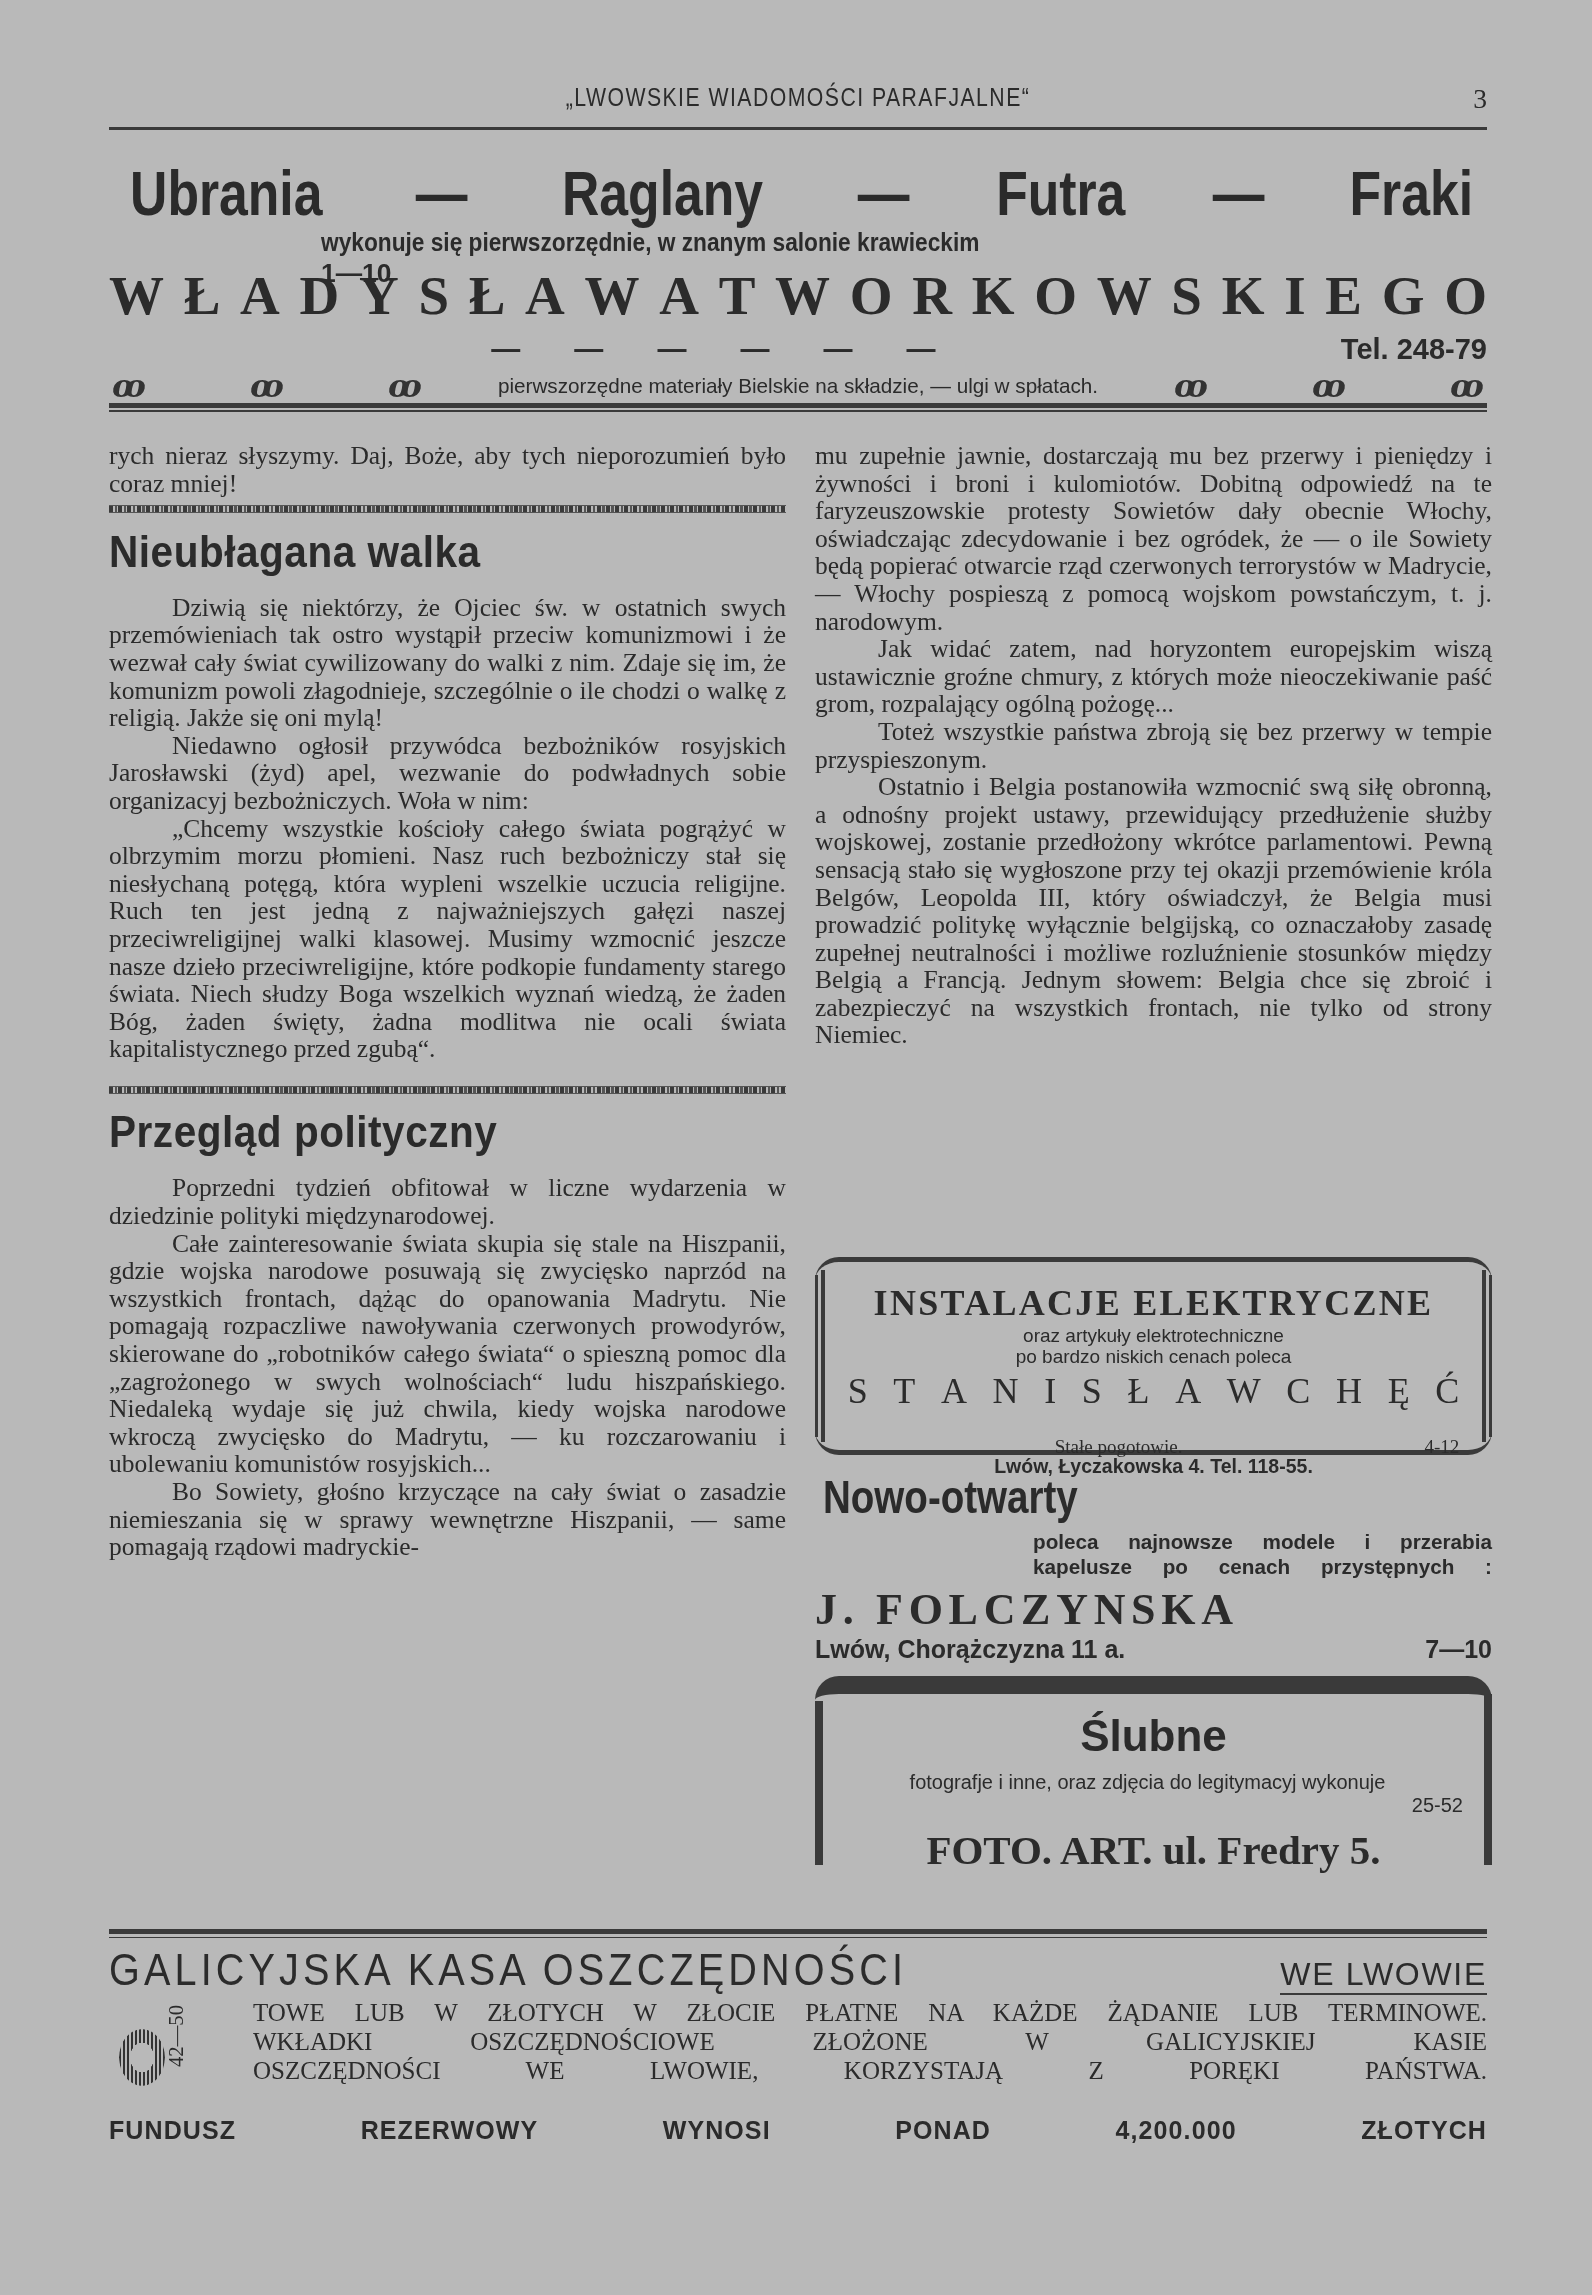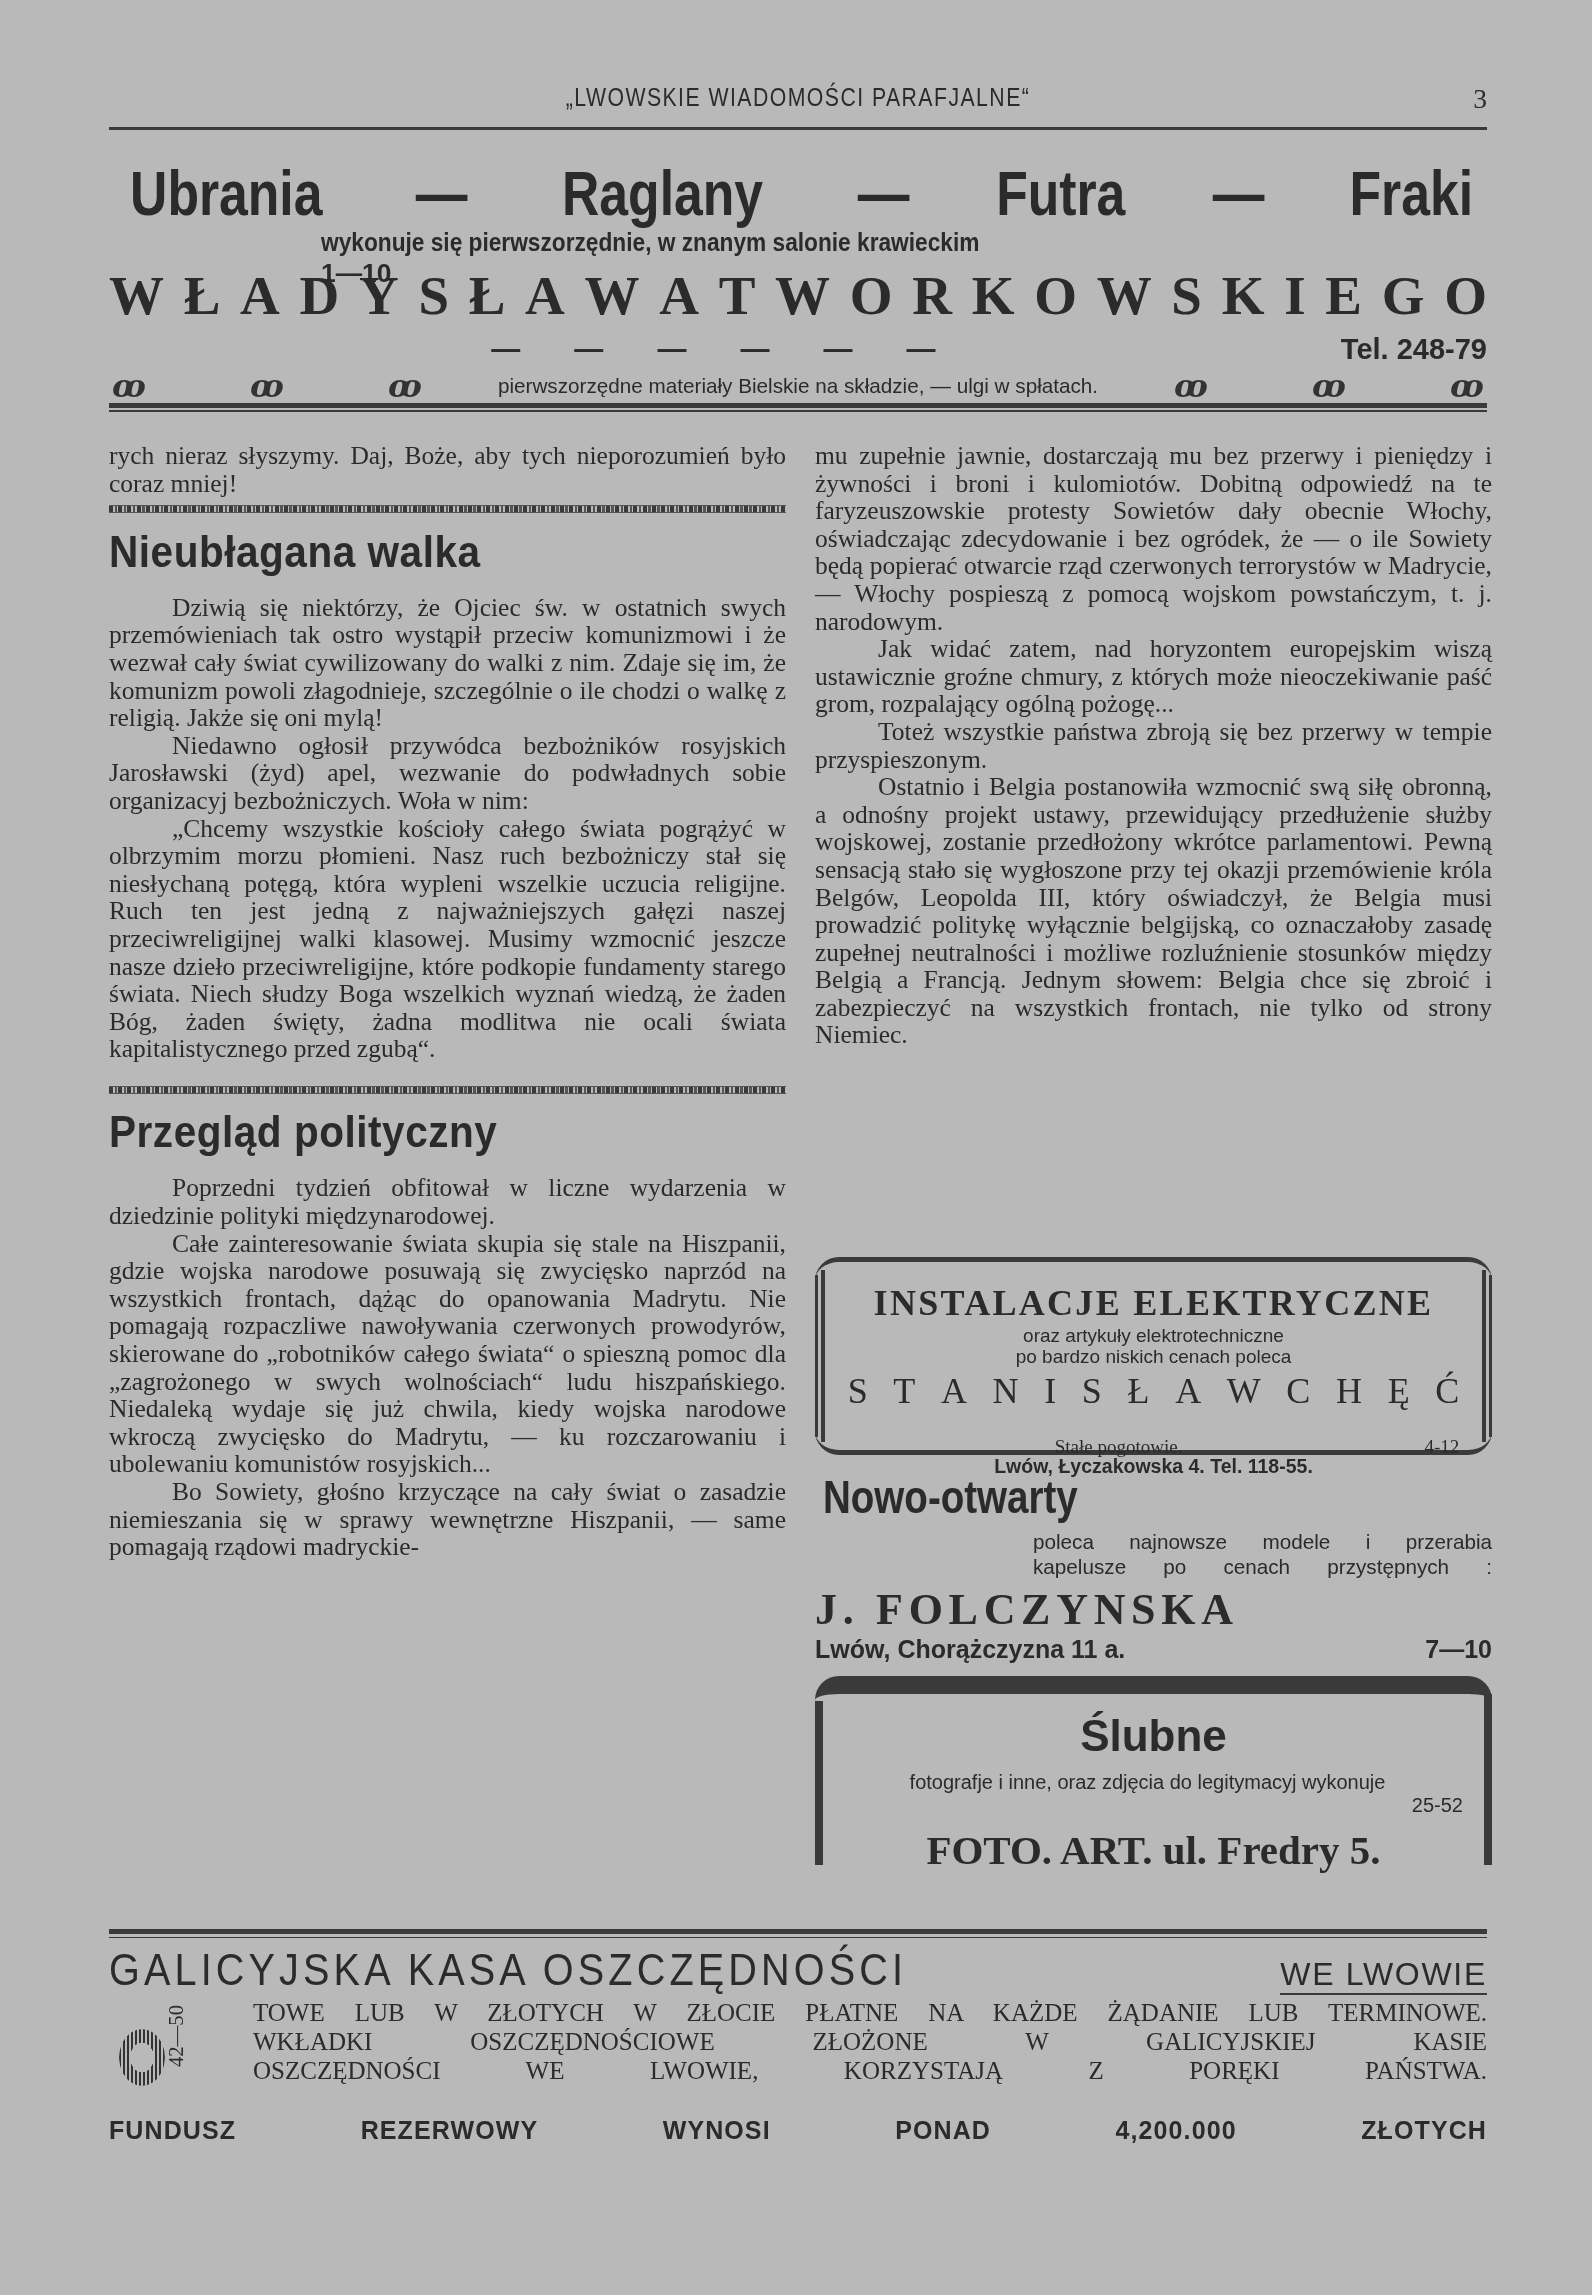--- a/index.html
+++ b/index.html
@@ -56,21 +56,21 @@
   .ae-title { position: absolute; left: 23px; right: 23px; top: 11.5px; text-align: center; font-family: "Liberation Serif", serif; font-size: 36px; letter-spacing: 2.3px; font-weight: bold; }
   .ae-sub { position: absolute; left: 0; right: 0; text-align: center; font-family: "Liberation Sans", sans-serif; font-size: 19px; }
   .ae-name { position: absolute; left: 23px; right: 23px; top: 100px; font-size: 36px; display: flex; justify-content: space-between; font-family: "Liberation Serif", serif; }
   .ae-addr { position: absolute; left: 0; right: 0; top: 145px; text-align: center; font-family: "Liberation Sans", sans-serif; font-weight: bold; font-size: 19.5px; margin-top: 40px; }
   .ae-foot { position: absolute; left: 230px; right: 23px; top: 166px; font-size: 19px; display: flex; justify-content: space-between; font-family: "Liberation Serif", serif; }
 
   .ad-salon { top: 1469px; height: 195px; }
   .as-title { position: absolute; left: 0; top: 0; width: 100%; display: flex; justify-content: space-between; font-weight: bold; font-size: 47px; margin-left: 8px; }
   .as-title .a { font-family: "Liberation Sans", sans-serif; transform: scaleX(0.82); transform-origin: left; display: inline-block; }
   .as-title .b { font-family: "Liberation Serif", serif; letter-spacing: 3.4px; }
-  .as-desc { position: absolute; left: 218px; right: 0; top: 60px; font-family: "Liberation Sans", sans-serif; font-size: 20.7px; line-height: 25px; text-align: justify; text-align-last: justify; }
+  .as-desc { position: absolute; left: 218px; right: 0; top: 60px; font-family: "Liberation Sans", sans-serif; font-size: 20.7px; line-height: 25px; text-align: justify; text-align-last: justify; font-weight: bold; }
   .as-name { position: absolute; left: 0; top: 115px; font-family: "Liberation Serif", serif; font-weight: bold; font-size: 44px; letter-spacing: 5.7px; }
   .as-addr { position: absolute; left: 0; right: 0; top: 166px; font-family: "Liberation Sans", sans-serif; font-weight: bold; font-size: 25px; display: flex; justify-content: space-between; }
 
   .ad-foto { top: 1676px; height: 189px; border-top: 18.4px solid #3a3a3a; box-sizing: border-box; }
   .ad-foto .side-l { position: absolute; left: 0; top: 6.9px; bottom: 0; width: 8px; background: #3a3a3a; }
   .ad-foto .side-r { position: absolute; right: 0; top: 0; bottom: 0; width: 8px; background: #3a3a3a; }
   .af-title { position: absolute; left: 0; right: 0; top: 17px; text-align: center; font-family: "Liberation Sans", sans-serif; font-weight: bold; font-size: 44px; }
   .af-desc { position: absolute; left: 17px; right: 29px; top: 77px; font-family: "Liberation Sans", sans-serif; font-size: 20px; line-height: 22px; text-align: center; }
   .af-num { position: absolute; right: 29px; top: 100px; font-size: 20px; font-family: "Liberation Sans", sans-serif; }
   .af-foot { position: absolute; left: 0; right: 0; top: 132px; text-align: center; font-family: "Liberation Serif", serif; font-weight: bold; font-size: 41px; }

